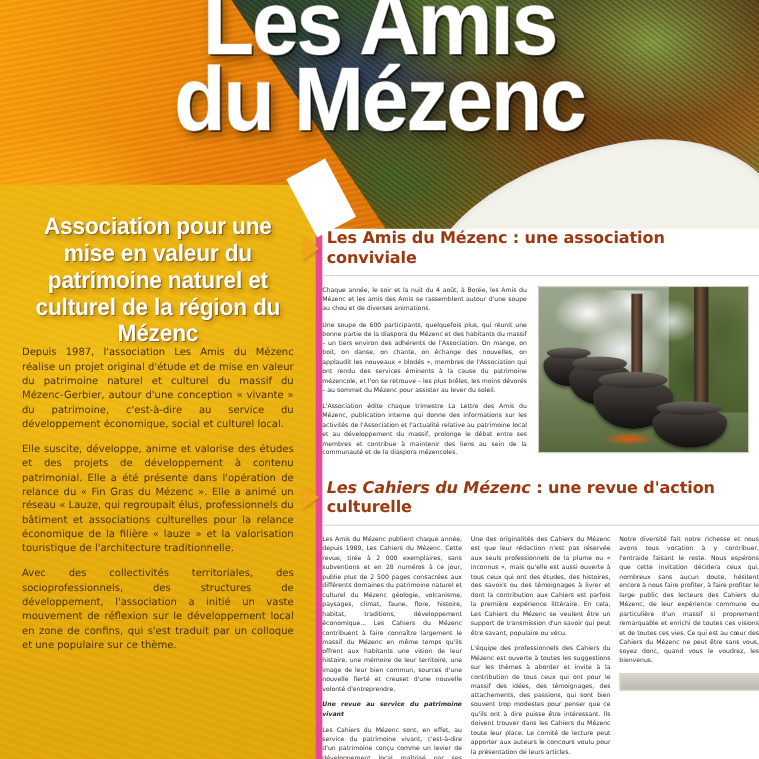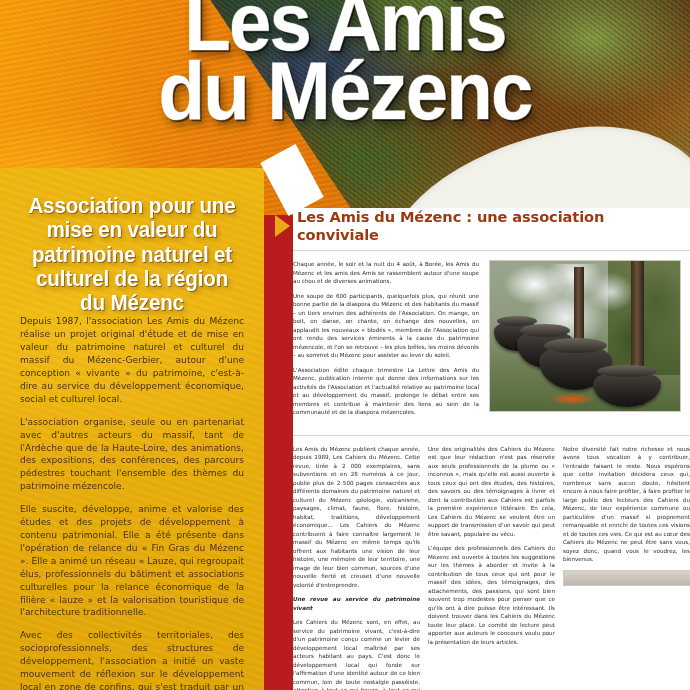--- a/index.html
+++ b/index.html
@@ -2,21 +2,21 @@
 <html lang="fr"><head>
 <meta charset="utf-8">
 <style>
   html,body{margin:0;padding:0;}
   body{
     width:690px;height:690px;overflow:hidden;
     background:#ffffff;
     font-family:"Liberation Sans", sans-serif;
     position:relative;
   }
-  .page{position:relative;width:690px;height:690px;overflow:hidden;background:#b91c1c;}
+  .page{position:relative;width:690px;height:690px;overflow:hidden;background:#ec4899;}
 
   
   .hero{
     position:absolute;left:0;top:0;width:690px;height:215px;overflow:hidden;
     background:#2b2f18;
   }
   .hero-photo{
     position:absolute;inset:0;
     background:
       radial-gradient(ellipse 180px 120px at 86% 18%, #8aa04a 0%, rgba(138,160,74,0) 60%),
@@ -75,21 +75,21 @@
     text-shadow:
        2px 2px 0 rgba(0,0,0,.55),
        4px 5px 10px rgba(0,0,0,.45);
     -webkit-text-stroke:1px rgba(255,255,255,.4);
     transform:scaleX(.93);
   }
   .title-line.l2{margin-top:-6px;}
 
   
   .sidebar{
-    position:absolute;left:0;top:168px;width:264px;height:522px;
+    position:absolute;left:0;top:168px;width:287px;height:522px;
     background:
       radial-gradient(ellipse 300px 200px at 30% 30%, #f0bb18 0%, rgba(240,187,24,0) 70%),
       linear-gradient(180deg,#ecb413 0%, #e8ae10 45%, #e0a50c 100%);
     overflow:hidden;
   }
   .sidebar-tex{
     position:absolute;inset:0;
     background-image:repeating-linear-gradient(18deg, rgba(255,255,255,.07) 0 3px, rgba(170,110,0,.07) 3px 7px);
     mix-blend-mode:overlay;
   }
@@ -218,21 +218,20 @@
     <div class="title-line l1">Les Amis</div>
     <div class="title-line l2">du Mézenc</div>
   </div>
 
   <div class="sidebar">
     <div class="sidebar-tex"></div>
     <div class="sidebar-inner">
       <div class="sb-heading">Association pour une mise en valeur du patrimoine naturel et culturel de la région du Mézenc</div>
       <div class="sb-body">
         <p>Depuis 1987, l'association Les Amis du Mézenc réalise un projet original d'étude et de mise en valeur du patrimoine naturel et culturel du massif du Mézenc-Gerbier, autour d'une conception « vivante » du patrimoine, c'est-à-dire au service du développement économique, social et culturel local.</p>
-        <p>L'association organise, seule ou en partenariat avec d'autres acteurs du massif, tant de l'Ardèche que de la Haute-Loire, des animations, des expositions, des conférences, des parcours pédestres touchant l'ensemble des thèmes du patrimoine mézencole.</p>
         <p>Elle suscite, développe, anime et valorise des études et des projets de développement à contenu patrimonial. Elle a été présente dans l'opération de relance du « Fin Gras du Mézenc ». Elle a animé un réseau « Lauze, qui regroupait élus, professionnels du bâtiment et associations culturelles pour la relance économique de la filière « lauze » et la valorisation touristique de l'architecture traditionnelle.</p>
         <p>Avec des collectivités territoriales, des socioprofessionnels, des structures de développement, l'association a initié un vaste mouvement de réflexion sur le développement local en zone de confins, qui s'est traduit par un colloque et une populaire sur ce thème.</p>
 
       </div>
     </div>
   </div>
 
   <div class="notch"></div>
 
   <div class="content">
@@ -264,20 +263,24 @@
             <div class="lid"></div>
           </div>
         <div class="pot d">
             <div class="lid"></div>
           </div>
         <div class="pp-fire"></div>
       </div>
     </div>
 
     <div class="sec2">
+      <div class="sec-head-row">
+        <span class="arrow-marker"></span>
+        <span class="sec-title"><span class="ital">Les Cahiers du Mézenc</span><span> : une revue d'action culturelle</span></span>
+      </div>
       <div class="rule"></div>
 
       <div class="cols3">
         <div class="col flowtext">
           <p>Les Amis du Mézenc publient chaque année, depuis 1989, Les Cahiers du Mézenc. Cette revue, tirée à 2 000 exemplaires, sans subventions et en 28 numéros à ce jour, publie plus de 2 500 pages consacrées aux différents domaines du patrimoine naturel et culturel du Mézenc géologie, volcanisme, paysages, climat, faune, flore, histoire, habitat, traditions, développement économique... Les Cahiers du Mézenc contribuent à faire connaître largement le massif du Mézenc en même temps qu'ils offrent aux habitants une vision de leur histoire, une mémoire de leur territoire, une image de leur bien commun, sources d'une nouvelle fierté et creuset d'une nouvelle volonté d'entreprendre.</p>
           <p class="sub-head">Une revue au service du patrimoine vivant</p>
           <p>Les Cahiers du Mézenc sont, en effet, au service du patrimoine vivant, c'est-à-dire d'un patrimoine conçu comme un levier de développement local maîtrisé par ses acteurs habitant au pays. C'est donc le développement local qui fonde sur l'affirmation d'une identité autour de ce bien commun, loin de toute nostalgie passéiste, attentive à tout ce qui bouge, à tout ce qui affirme l'originalité, la spécificité de ce pays des hommes d'en-Haut.</p>
 
         </div>
         <div class="col flowtext">

